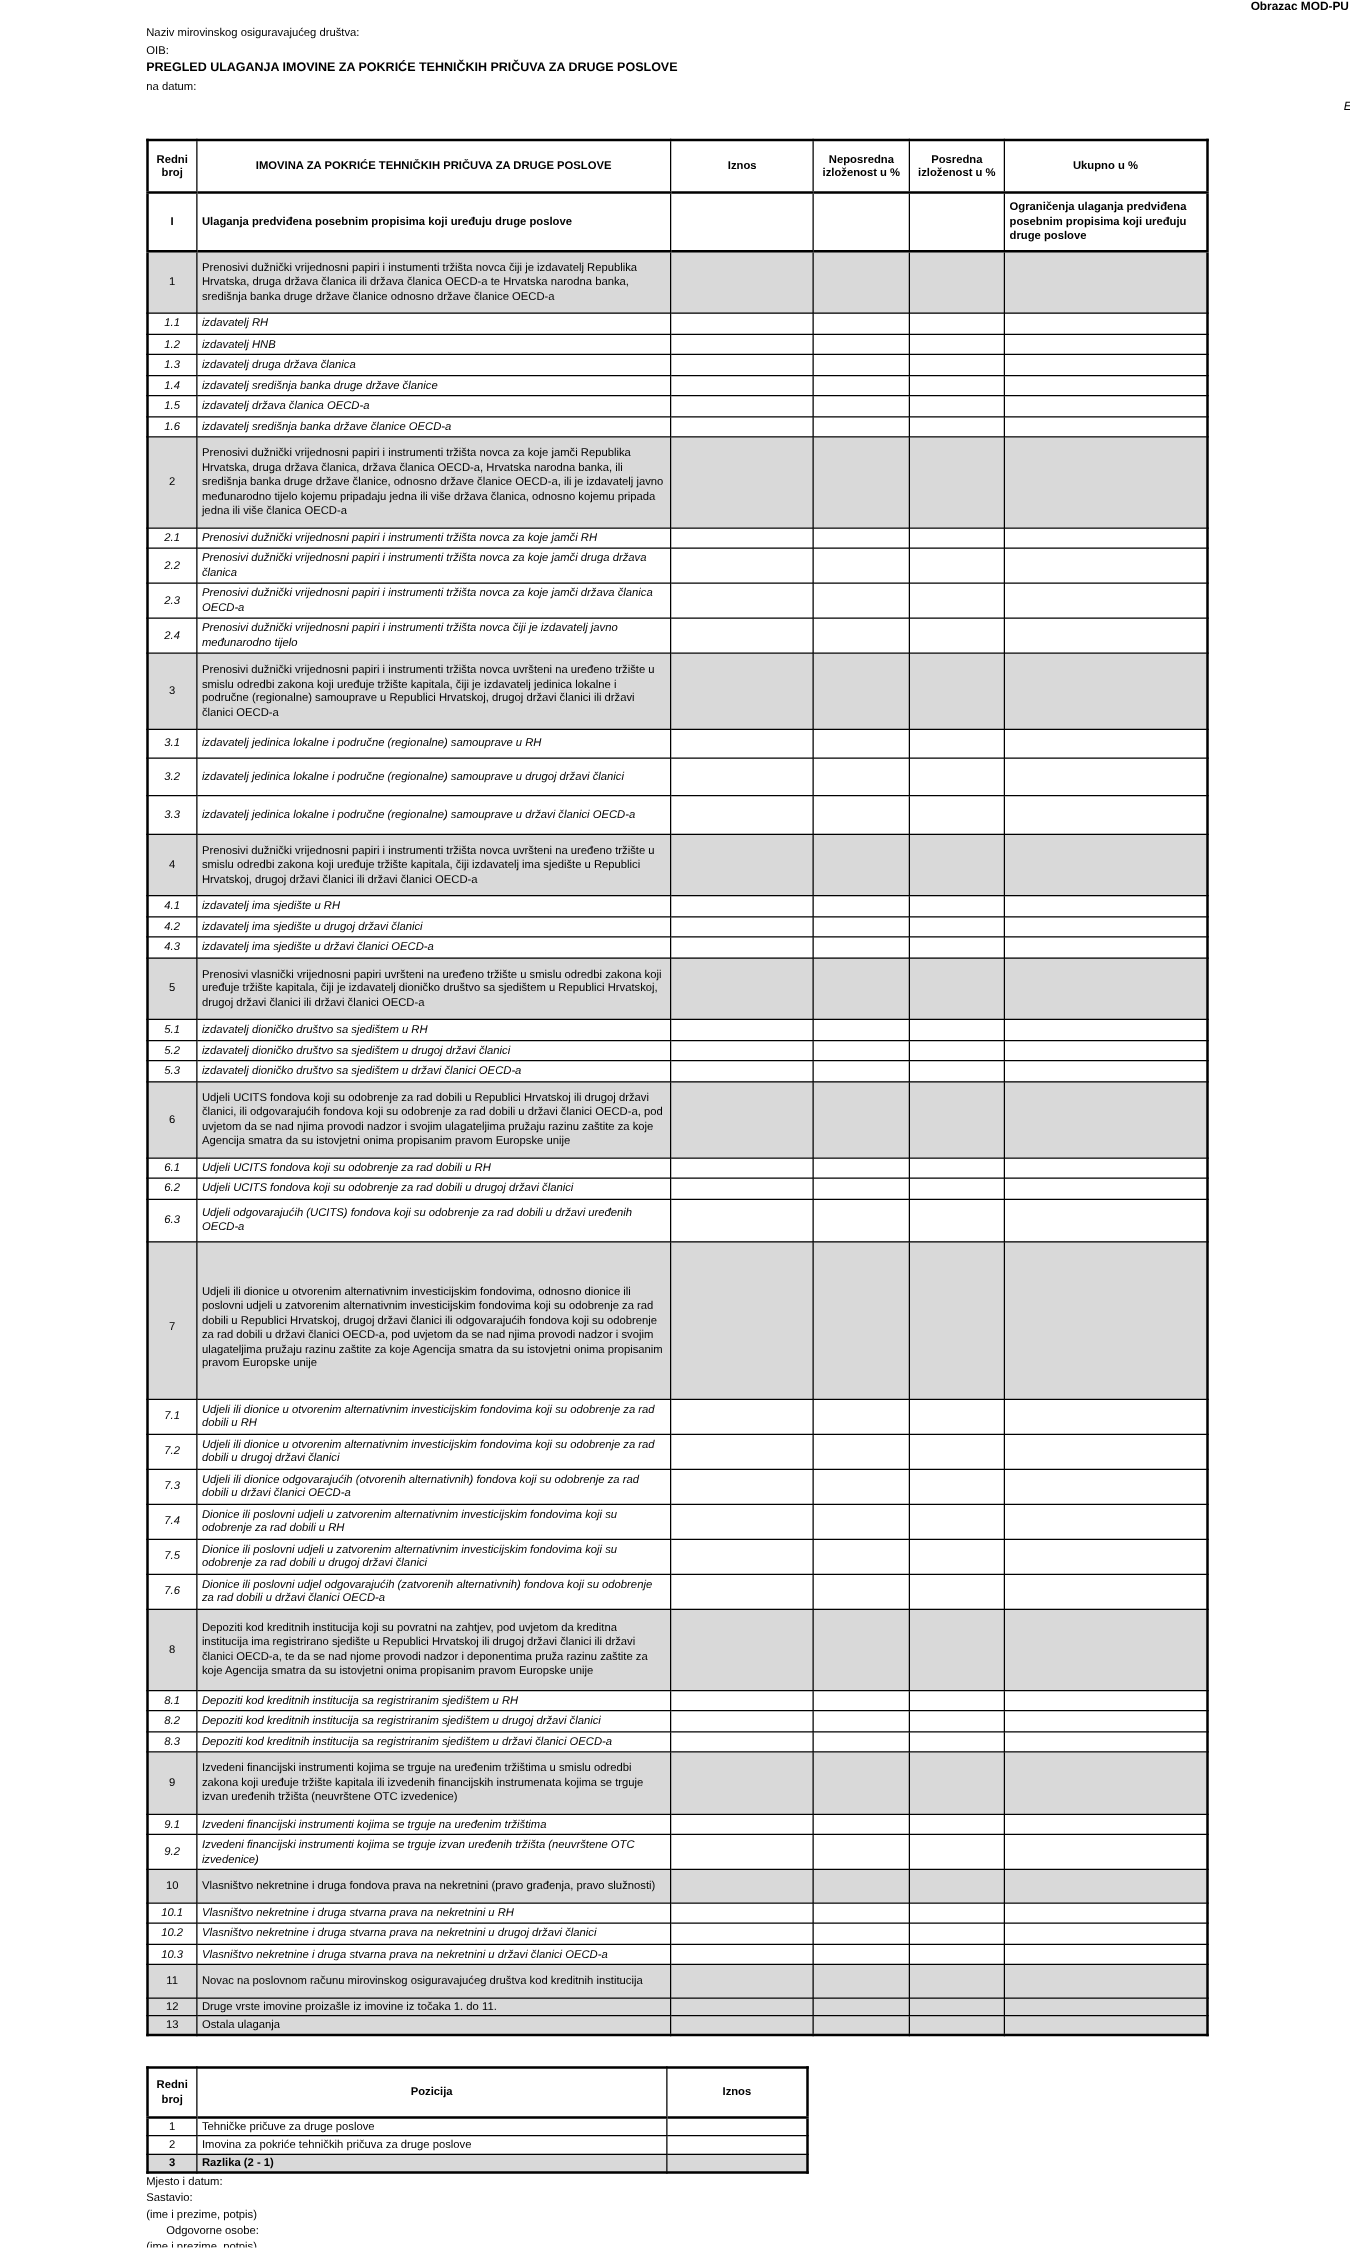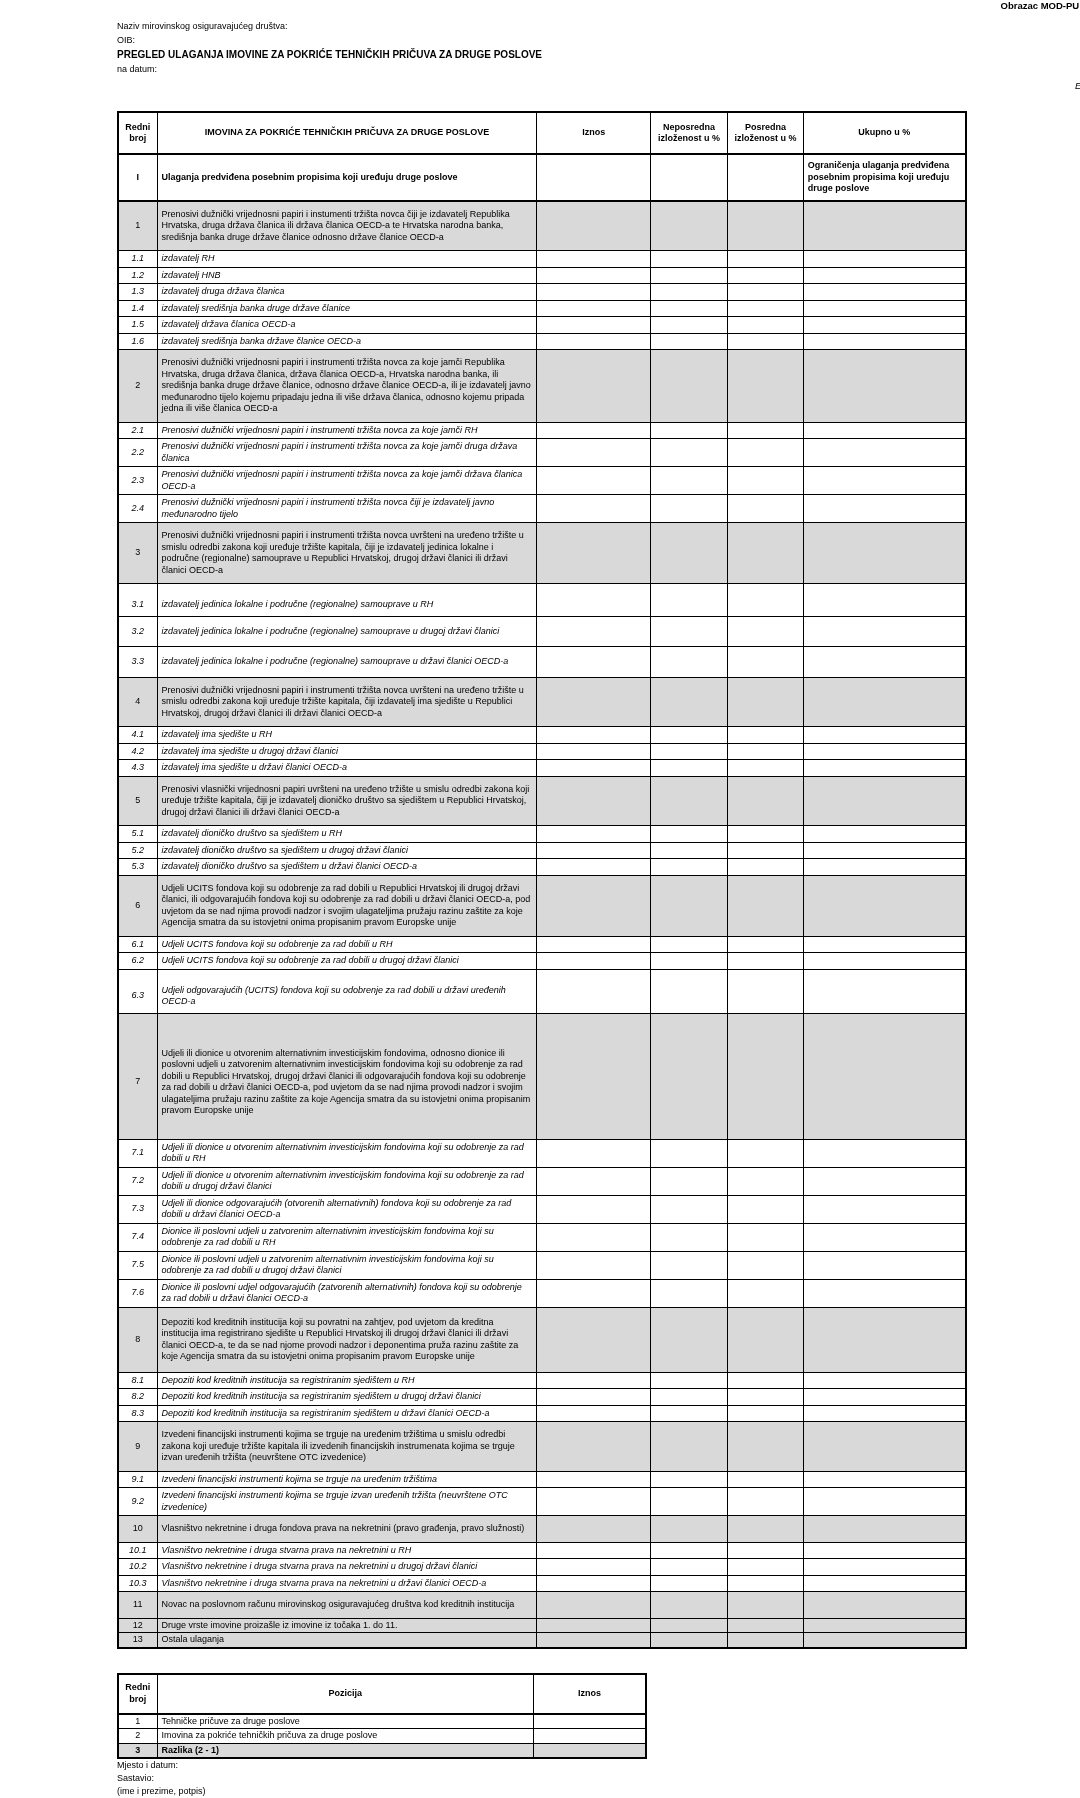--- a/index.html
+++ b/index.html
@@ -20,21 +20,21 @@
   table.main { width:850px; border:2px solid #000; }
   td, th { border:1px solid #000; font-size:9px; line-height:11.5px; padding:1px 4px; vertical-align:middle; word-wrap:break-word; }
   thead th { font-weight:bold; text-align:center; height:38px; background:#fff; border-bottom:2px solid #000; }
 
   td.num { text-align:center; }
 
   tr.row-section td { font-weight:bold; padding-top:5px; padding-bottom:5px; border-bottom:2px solid #000;border-radius:10px; }
   tr.row-group td { background:#d9d9d9; padding-top:7px; padding-bottom:7px; }
   tr.row-sub td { font-style:italic; padding-top:2px; padding-bottom:2px; }
   tr.pad-s td { padding-top:1px; padding-bottom:1px; }
-  tr.pad-m td { padding-top:15px; padding-bottom:5px; }
+  tr.pad-m td { padding-top:5px; padding-bottom:5px; }
   tr.pad-l td { padding-top:9px; padding-bottom:9px; }
   tr.pad-xl td { padding-top:34px; padding-bottom:22px; }
 
   table.summary { width:530px; border:2px solid #000; margin-top:24px; }
   table.summary thead th { height:36px; }
   tr.row-total td { background:#d9d9d9; font-weight:bold; }
 
   .footer { font-size:9px; line-height:13px; }
   .footer .block { margin-top:0; }
   .lbl-place { margin-top:42px; }

